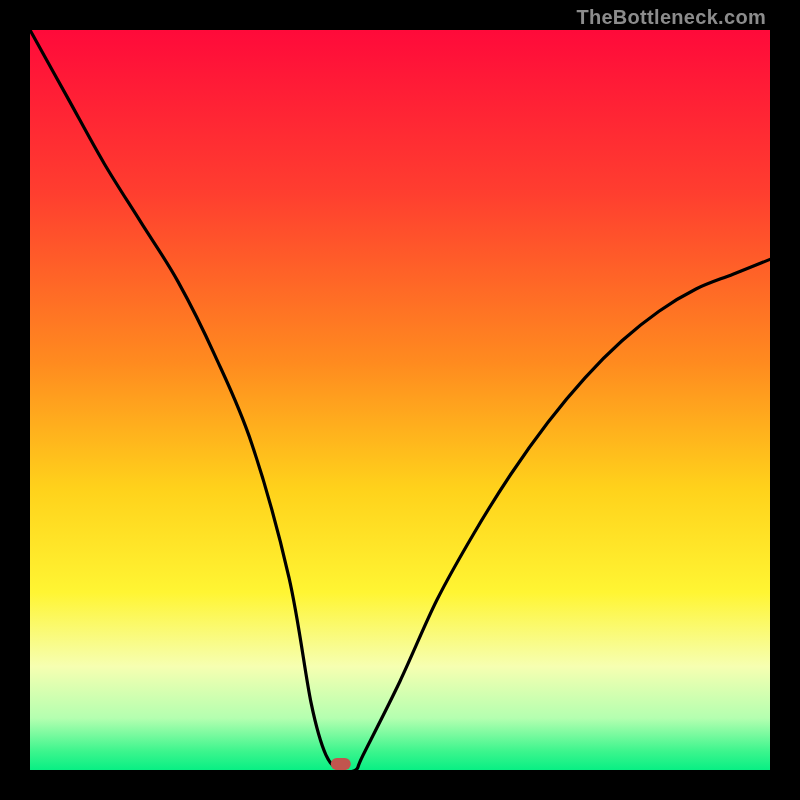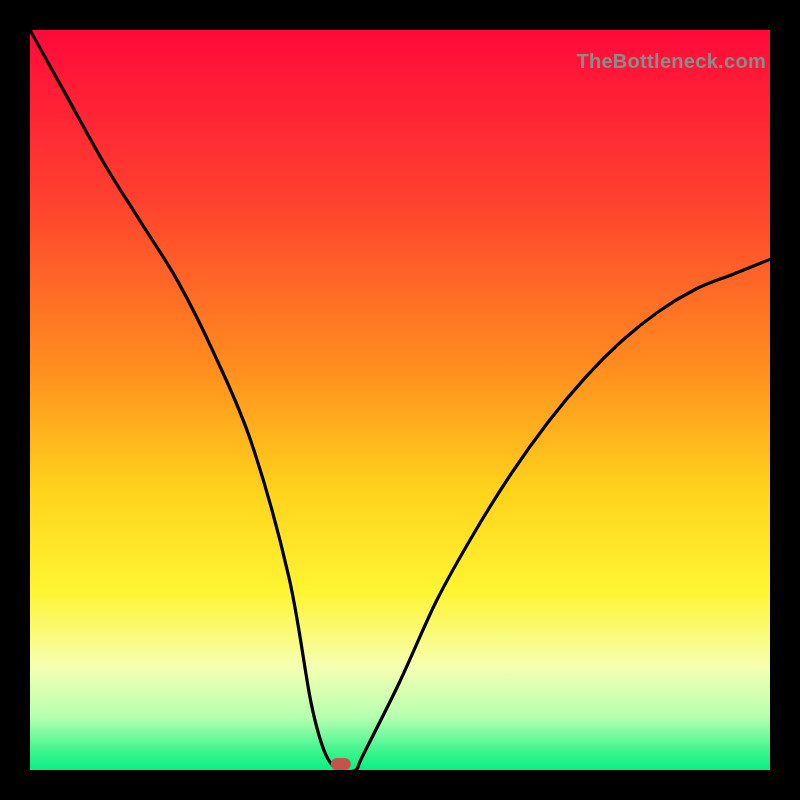--- a/index.html
+++ b/index.html
@@ -29,21 +29,20 @@
     position: absolute;
     right: 34px;
     top: 6px;
     font-family: Arial, Helvetica, sans-serif;
     font-size: 20px;
     font-weight: 600;
     color: #8c8c8c;
     letter-spacing: 0.3px;
     user-select: none;
     pointer-events: none;
-    margin-top: 44px;
   }
   svg { display: block; }
 </style>
 </head>
 <body>
 
 <div class="frame">
   <div class="plot-area">
     <svg id="chart-svg" width="740" height="740" viewBox="0 0 740 740">
       <defs>

